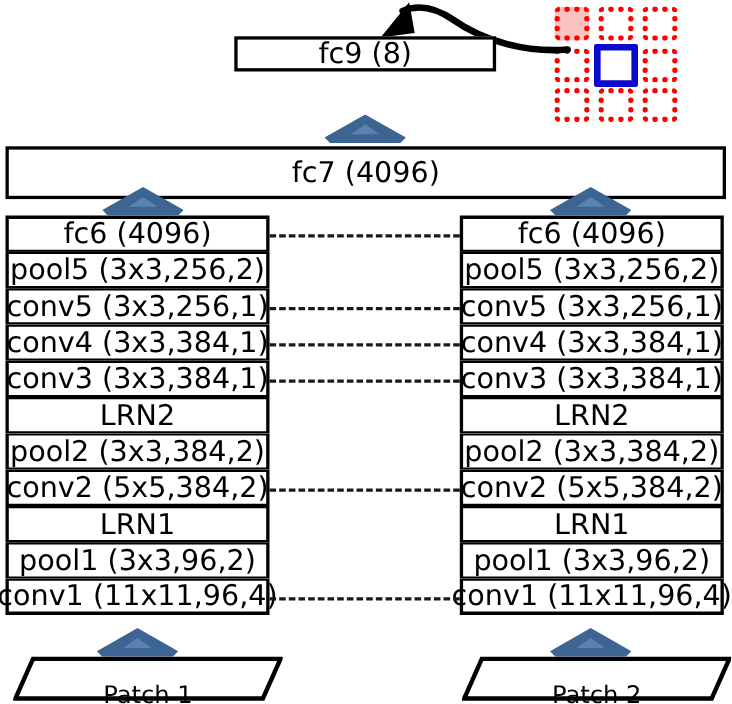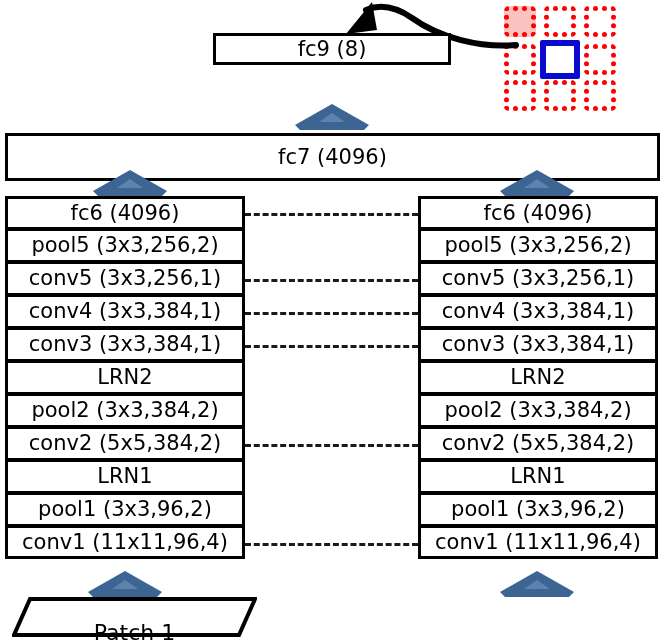--- a/index.html
+++ b/index.html
@@ -20,21 +20,21 @@
 
   
   .layer-box {
     position: absolute;
     box-sizing: border-box;
     background: #ffffff;
     border: 3px solid #000000;
     display: flex;
     align-items: center;
     justify-content: center;
-    font-size: 21px;
+    font-size: 26px;
     color: #000000;
     line-height: 1;
     white-space: nowrap;
   }
 
   
   .stack {
     position: absolute;
     box-sizing: border-box;
   }
@@ -252,14 +252,20 @@
     </svg>
   </div>
 
   <div class="patch" id="patch-left">
     <svg viewBox="0 0 245 42" width="245" height="42">
       <polygon points="18,3 243,3 227,39 2,39" fill="#ffffff" stroke="#000000" stroke-width="4"></polygon>
     </svg>
     <div class="patch-label">Patch 1</div>
   </div>
 
+  <div class="patch" id="patch-right">
+    <svg viewBox="0 0 245 42" width="245" height="42">
+      <polygon points="18,3 243,3 227,39 2,39" fill="#ffffff" stroke="#000000" stroke-width="4"></polygon>
+    </svg>
+    <div class="patch-label">Patch 2</div>
+  </div>
 
 </div>
 
 </body></html>

